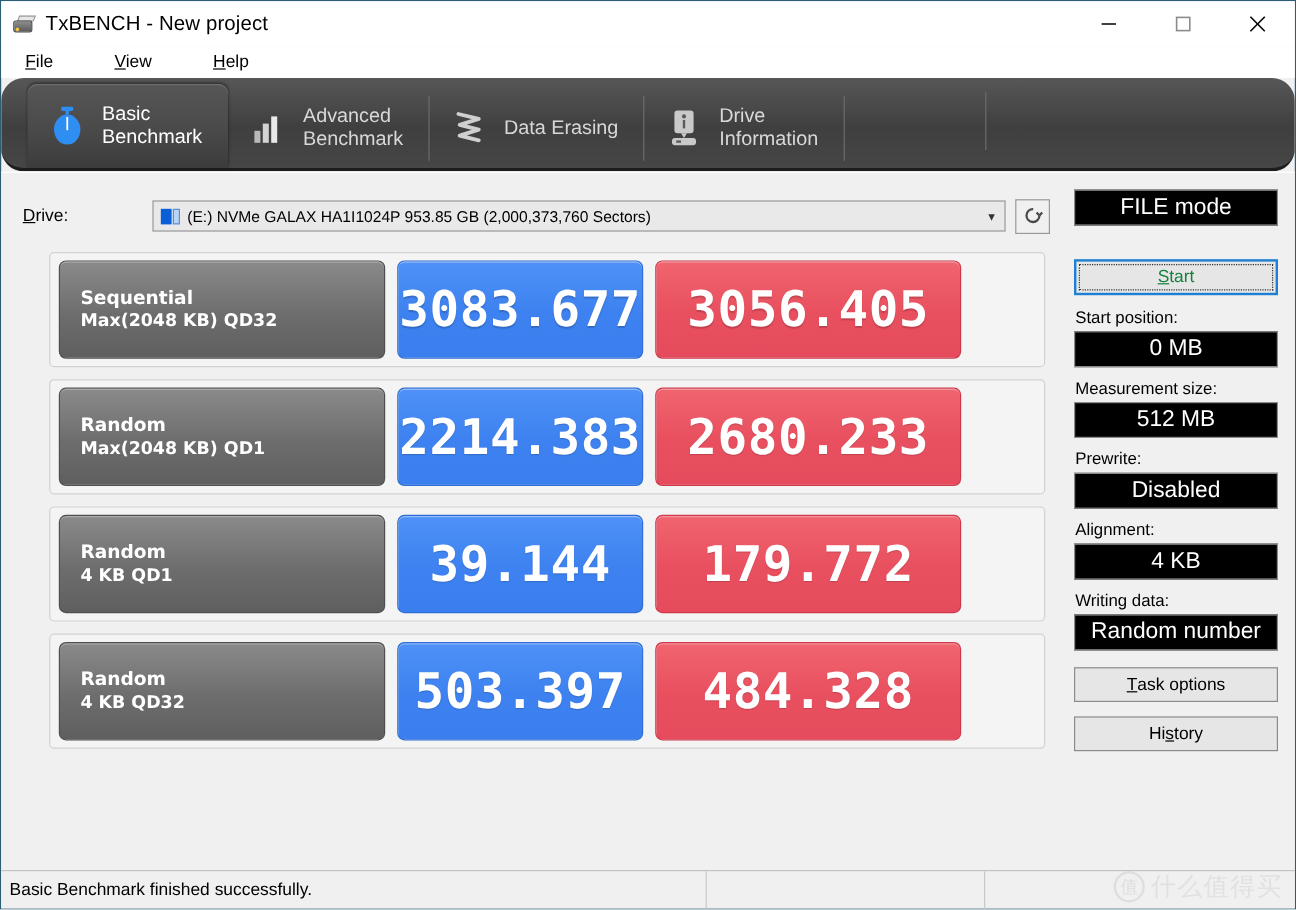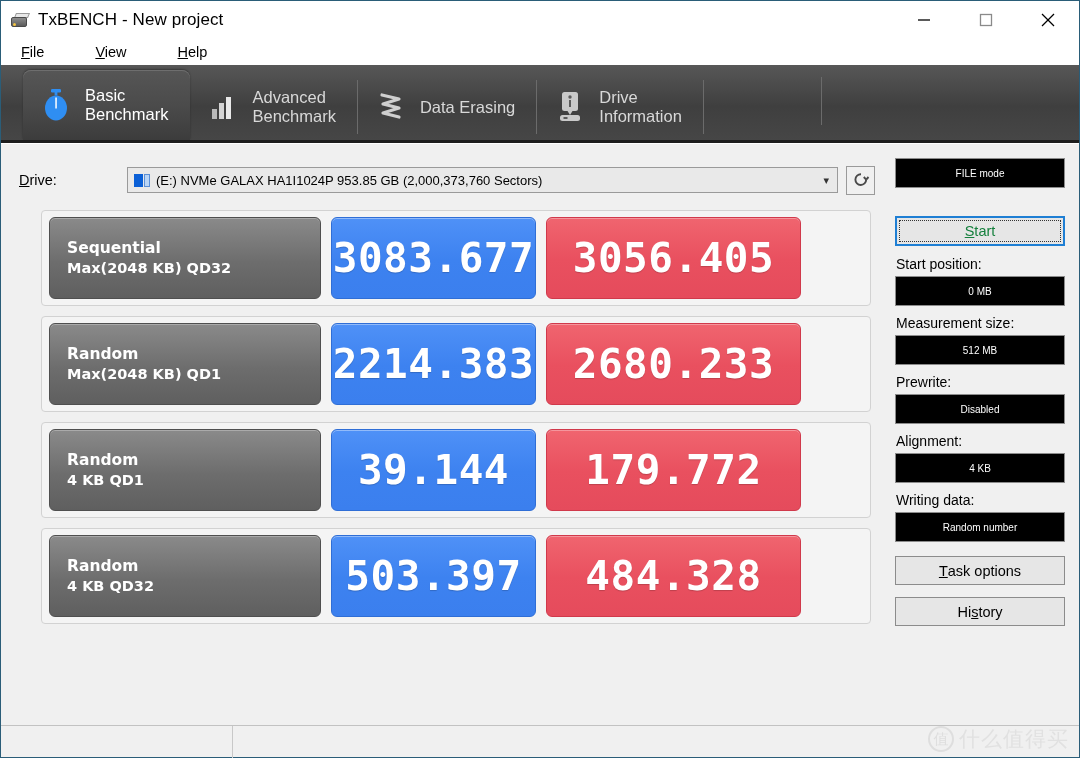--- a/index.html
+++ b/index.html
@@ -64,20 +64,21 @@
   }
   .menu-item u { text-decoration: underline; }
 
   
   .tabstrip {
     height: 78px; flex: 0 0 auto;
     background: linear-gradient(#575757, #3f3f3f 55%, #464646);
     display: flex; align-items: flex-end;
     padding-left: 22px; position: relative;
     border-bottom: 3px solid #1d1d1d;
+    border-radius: 19px;
   }
   .tab {
     height: 66px; display: flex; align-items: center;
     padding: 0 22px 0 16px; position: relative;
     color: #d8d8d8;
   }
   .tab.active {
     background: linear-gradient(#565656, #4b4b4b 50%, #3c3c3c);
     border-radius: 8px 8px 0 0;
     box-shadow: inset 0 1px 0 #6e6e6e, 0 -1px 2px rgba(0,0,0,.35);
@@ -186,21 +187,21 @@
     width: 255px;
     background: linear-gradient(#f0656f, #e9505f 52%, #e54b5c);
     border: 1px solid #d0394b;
     box-shadow: inset 0 1px 0 rgba(255,255,255,.32);
   }
 
   
   .blackbox {
     height: 30px; background: #000; border: 1px solid #8c8c8c;
     display: flex; align-items: center; justify-content: center;
-    color: #fff; font-size: 10px; margin-bottom: 2px;
+    color: #fff; font-size: 19px; margin-bottom: 2px;
   }
   .panel-label { font-size: 14px; color: #000; margin: 9px 0 4px 1px; }
   .btn-gray {
     height: 29px; background: #e6e6e6; border: 1px solid #8c8c8c;
     display: flex; align-items: center; justify-content: center;
     font-size: 14.5px; color: #000; margin-bottom: 12px;
   }
   .btn-start {
     height: 30px; background: #e6e6e6;
     border: 2px solid #1f7fd4;
@@ -450,20 +451,21 @@
       </div>
       <div class="btn-gray">
         <span>Hi</span>
           <u class="acc">s</u>
           <span>tory</span>
       </div>
     </div>
   </div>
 
   <div class="statusbar">
+    <div class="status-cell s1">Basic Benchmark finished successfully.</div>
     <div class="status-cell s2"></div>
     <div class="status-cell s3"></div>
   </div>
 
   <div class="watermark">
     <div class="wm-circle">值</div>
     <div class="wm-text">什么值得买</div>
   </div>
 
 </div>

